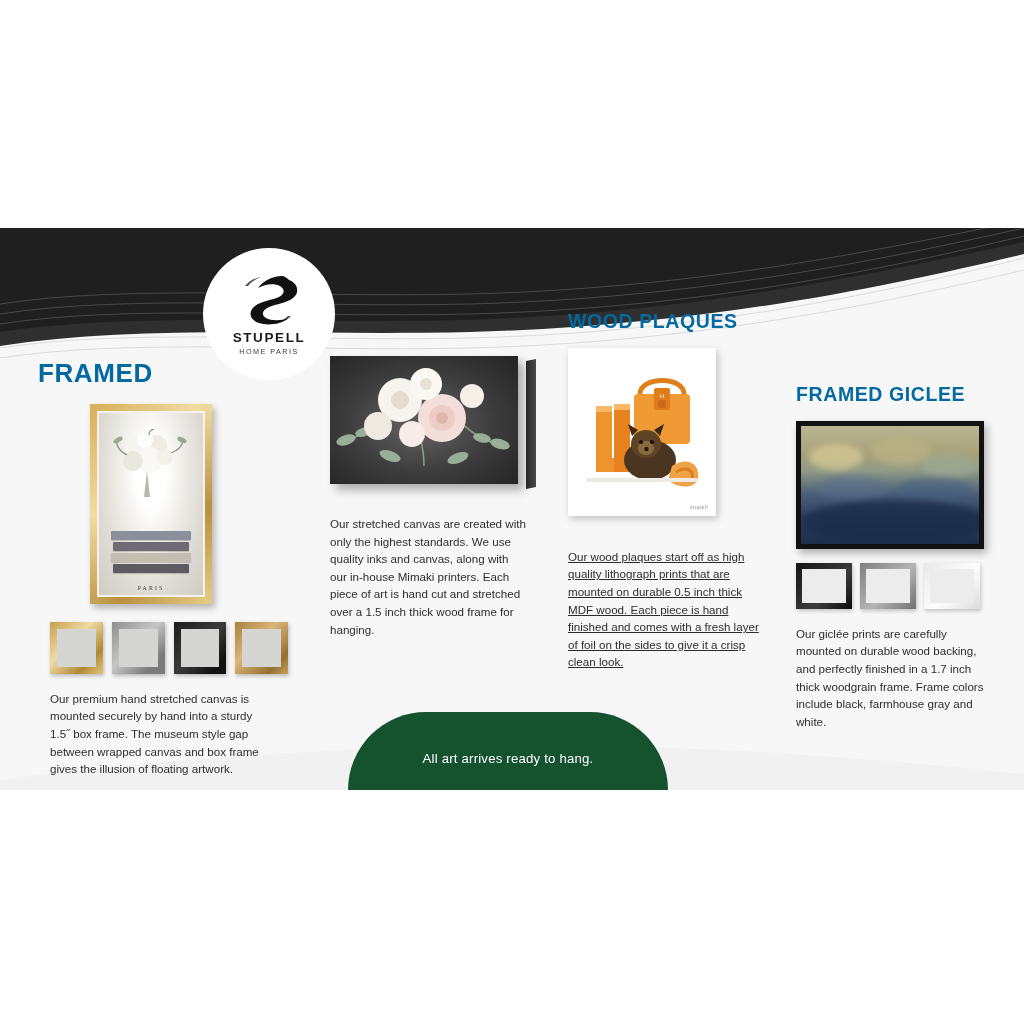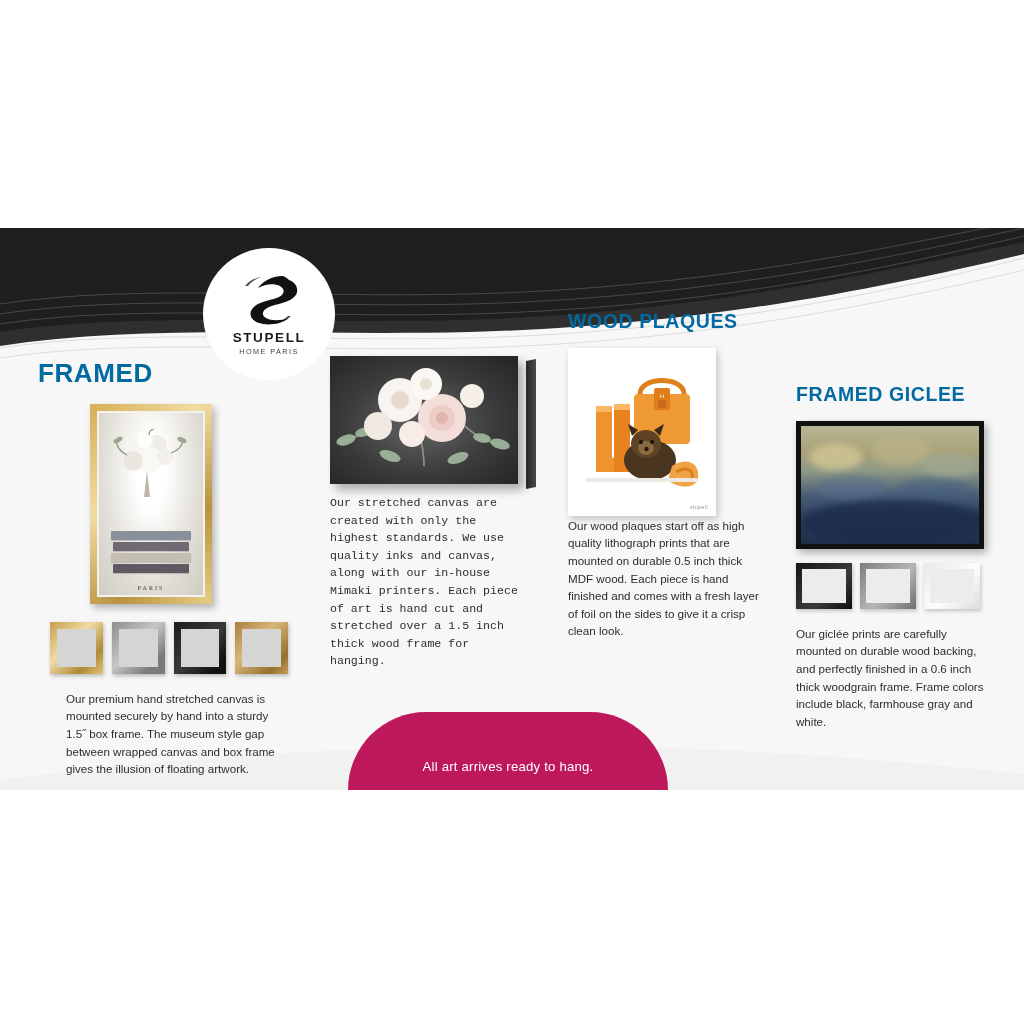--- a/index.html
+++ b/index.html
@@ -159,21 +159,21 @@
   .swatch i {
     position: absolute;
     inset: 7px;
     background: #d5d5d3;
     display: block;
   }
   .sw-gold  { background: linear-gradient(135deg,#c79f4c,#f0dba4 40%,#b08a35 75%,#e0c57c); }
   .sw-gray  { background: linear-gradient(135deg,#8e8e8e,#c6c6c6 45%,#7b7b7b 80%); }
   .sw-black { background: linear-gradient(135deg,#1d1d1d,#3a3a3a 50%,#111 85%); }
   .sw-wood  { background: linear-gradient(135deg,#a9803f,#d9b679 40%,#94702f 80%,#c89f5c); }
-  #col1 .col-body { margin: 16px 0 0 28px; width: 215px; }
+  #col1 .col-body { margin: 16px 0 0 12px; width: 215px; }
 
   
   #col2 { left: 330px; top: 108px; width: 200px; }
   #col2 .col-title { font-size: 19.5px; }
   .c2-art {
     margin-top: 14px;
     position: relative;
     width: 196px;
     height: 142px;
   }
@@ -186,41 +186,41 @@
       radial-gradient(ellipse at 48% 52%, #585858 0 18%, #3b3b3b 55%, #232323 100%);
     box-shadow: 6px 6px 9px rgba(0,0,0,.3);
   }
   .gallery-side {
     position: absolute;
     right: -10px; top: 10px;
     width: 10px; height: 128px;
     background: linear-gradient(90deg,#2a2a2a,#4a4a4a);
     transform: skewY(-12deg);
   }
-  #col2 .col-body { margin-top: 2px; width: 196px; font-family: Liberation Mono, monospace; }
+  #col2 .col-body { margin-top: 23px; width: 196px; }
 
   
   #col3 { left: 568px; top: 82px; width: 200px; }
   .c3-art {
     margin-top: 14px;
     width: 148px;
     height: 168px;
     background: #ffffff;
     box-shadow: 2px 3px 7px rgba(0,0,0,.22);
     position: relative;
     overflow: hidden;
   }
   .sig {
     position: absolute;
     right: 8px; bottom: 6px;
     font-size: 5px;
     color: #8a8a8a;
     letter-spacing: .5px;
   }
-  #col3 .col-body { margin-top: 1px; width: 196px; }
+  #col3 .col-body { margin-top: 32px; width: 196px; text-decoration: underline; }
 
   
   #col4 { left: 796px; top: 128px; width: 196px; margin-top: 27px; }
   .c4-art {
     margin-top: 14px;
     width: 188px;
     height: 128px;
     background: #111;
     padding: 5px;
     box-sizing: border-box;
@@ -257,28 +257,28 @@
   .fs-white { background: linear-gradient(135deg,#e9e9e9,#fdfdfd 55%,#dcdcdc); }
   #col4 .col-body { margin-top: 16px; width: 196px; }
 
   
   .ribbon {
     position: absolute;
     left: 348px;
     bottom: 0;
     width: 320px;
     height: 78px;
-    background: #be185d;
+    background: #14532d;
     border-radius: 160px 160px 0 0;
     z-index: 7;
     display: flex;
     flex-direction: column;
     align-items: center;
     justify-content: flex-end;
-    padding-bottom: 16px;
+    padding-bottom: 24px;
     box-sizing: border-box;
     gap: 42px;
   }
   .ribbon-icon { margin-bottom: 5px; }
   .ribbon-text {
     color: #fff;
     font-size: 13.2px;
     letter-spacing: .2px;
   }
 </style>
@@ -470,21 +470,21 @@
           <i></i>
         </div>
       <div class="fs fs-gray">
           <i></i>
         </div>
       <div class="fs fs-white">
           <i></i>
         </div>
     </div>
 
-    <div class="col-body">Our giclée prints are carefully mounted on durable wood backing, and perfectly finished in a 0.6 inch thick woodgrain frame. Frame colors include black, farmhouse gray and white.</div>
+    <div class="col-body">Our giclée prints are carefully mounted on durable wood backing, and perfectly finished in a 1.7 inch thick woodgrain frame. Frame colors include black, farmhouse gray and white.</div>
   </div>
 
   <div class="wave-bottom">
     <svg width="1024" height="90" viewBox="0 0 1024 90" preserveAspectRatio="none" aria-hidden="true">
       <path d="M0,90 L1024,90 L1024,74 C870,58 700,44 500,46 C300,48 140,62 0,80 Z" fill="#f1f1f1"></path>
     </svg>
   </div>
 
   <div class="ribbon">
     <svg class="ribbon-icon" width="34" height="30" viewBox="0 0 34 30" aria-hidden="true">

